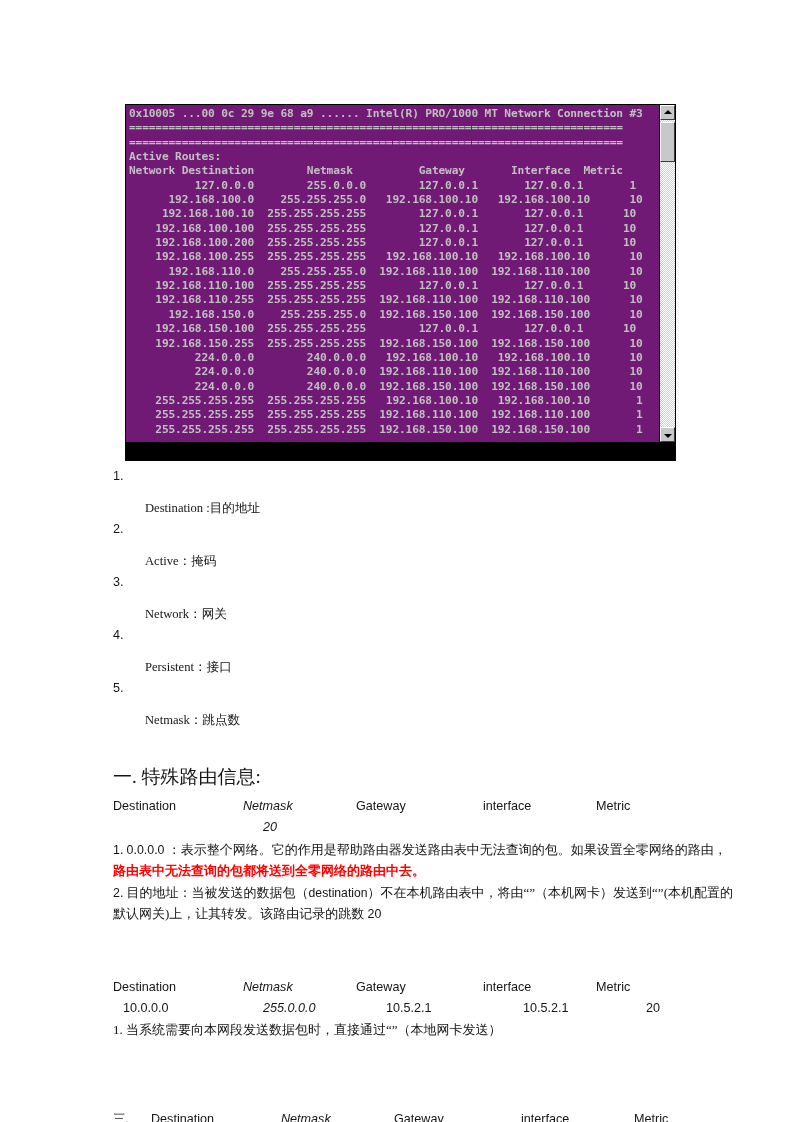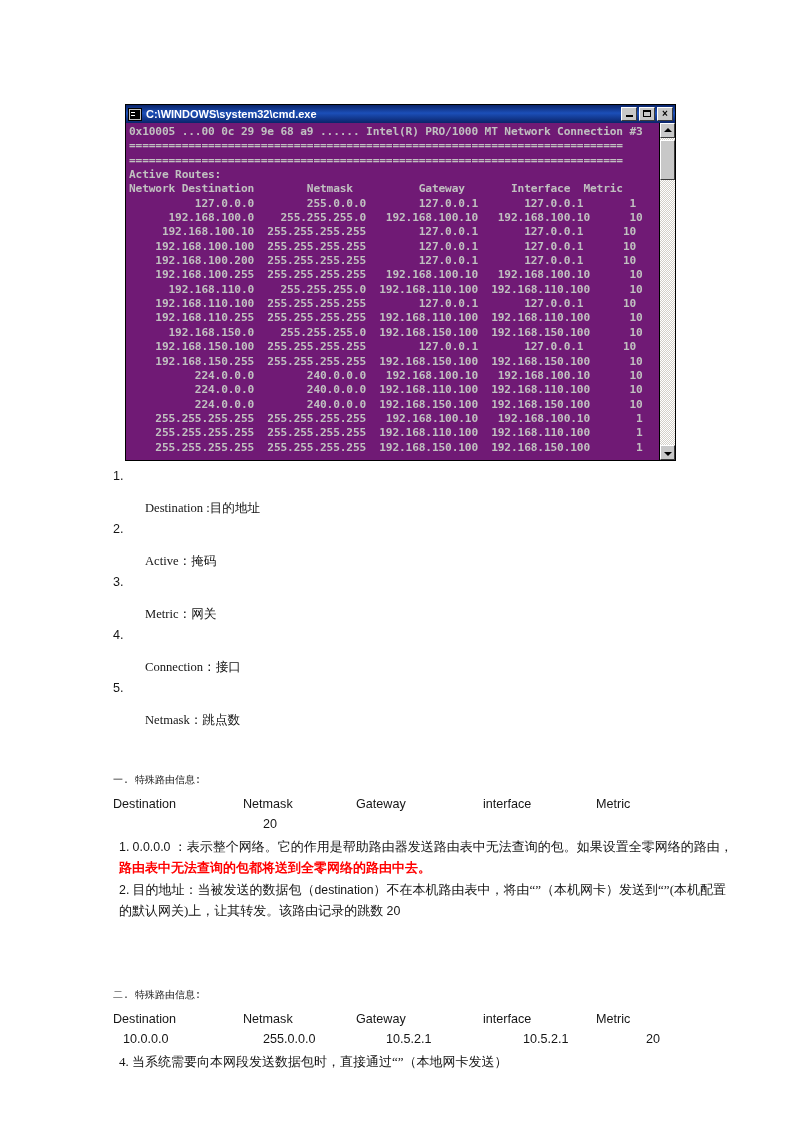--- a/index.html
+++ b/index.html
@@ -213,75 +213,64 @@
     width: 32px;
     flex: 0 0 32px;
     text-align: left;
   }
 
   .gap-sm { height: 16px; }
   .gap-md { height: 28px; }
   .gap-lg { height: 52px; }
 
   .heading-cn {
-    font-family: Liberation Mono, monospace;
-    font-size: 10px;
-    margin: 12px 0 7px 0;
+    font-family: Liberation Serif, serif;
+    font-size: 19px;
+    margin: 1px 0 7px 0;
   }
 
   .colrow {
     display: flex;
     font-size: 12.6px;
     margin-bottom: 3px;
     line-height: 1.4;
   }
   .colrow .c0 { width: 38px; flex: 0 0 38px; font-family:"Liberation Serif","DejaVu Serif",serif;}
   .colrow .c1 { width: 130px; flex: 0 0 130px; }
-  .colrow .c2 { width: 113px; flex: 0 0 113px; }
+  .colrow .c2 { width: 113px; flex: 0 0 113px; font-style: italic; }
   .colrow .c3 { width: 127px; flex: 0 0 127px; }
   .colrow .c4 { width: 113px; flex: 0 0 113px; }
   .colrow .c5 { width: 80px;  flex: 0 0 80px; }
   .colrow.indent .c1,
   .colrow.indent .c2,
   .colrow.indent .c3,
   .colrow.indent .c4,
   .colrow.indent .c5 { padding-left: 10px; }
 
   .para {
     font-family: "Liberation Serif", "DejaVu Serif", serif;
     font-size: 13px;
     line-height: 1.6;
-    margin: 0 0 2px 6px;
+    margin: 0 0 2px 0;
   }
   .para .lat { font-family: "Liberation Sans", sans-serif; font-size:12.2px;}
   .redbold {
     color: #ff0000;
     font-weight: bold;
   }
   .numinline {
     font-family: "Liberation Sans", sans-serif;
     font-size: 12.4px;
   }
 </style>
 </head>
 <body>
 
 <div class="console-window">
 
-  <div class="titlebar">
-    <span class="titlebar-icon"></span>
-    <span class="titlebar-text">C:\WINDOWS\system32\cmd.exe</span>
-    <span class="win-buttons">
-      <span class="win-btn min"></span>
-      <span class="win-btn max"></span>
-      <span class="win-btn close">
-          <span>×</span>
-        </span>
-    </span>
-  </div>
 
   <div class="console-body">
     <div class="console-text">0x10005 ...00 0c 29 9e 68 a9 ...... Intel(R) PRO/1000 MT Network Connection #3
 ===========================================================================
 ===========================================================================
 Active Routes:
 Network Destination        Netmask          Gateway       Interface  Metric
           127.0.0.0        255.0.0.0        127.0.0.1       127.0.0.1       1
       192.168.100.0    255.255.255.0   192.168.100.10   192.168.100.10      10
      192.168.100.10  255.255.255.255        127.0.0.1       127.0.0.1      10
@@ -316,25 +305,25 @@
     <li>
       <span class="num">1.</span>
       <span class="doc-cjk">Destination :目的地址</span>
     </li>
     <li>
       <span class="num">2.</span>
       <span class="doc-cjk">Active：掩码</span>
     </li>
     <li>
       <span class="num">3.</span>
-      <span class="doc-cjk">Metric：网关</span>
+      <span class="doc-cjk">Network：网关</span>
     </li>
     <li>
       <span class="num">4.</span>
-      <span class="doc-cjk">Connection：接口</span>
+      <span class="doc-cjk">Persistent：接口</span>
     </li>
     <li>
       <span class="num">5.</span>
       <span class="doc-cjk">Netmask：跳点数</span>
     </li>
   </ol>
 
   <div class="gap-md"></div>
 
   <div class="heading-cn">一. 特殊路由信息:</div>
@@ -361,39 +350,38 @@
     <span>：表示整个网络。它的作用是帮助路由器发送路由表中无法查询的包。如果设置全零网络的路由，</span><span class="redbold">路由表中无法查询的包都将送到全零网络的路由中去。</span>
   </div>
 
   <div class="para">
     <span class="numinline">2.</span>
     <span>目的地址：当被发送的数据包（</span><span class="lat">destination</span><span>）不在本机路由表中，将由“”（本机网卡）发送到“”(本机配置的默认网关)上，让其转发。该路由记录的跳数 </span><span class="numinline">20</span>
   </div>
 
   <div class="gap-lg"></div>
 
-  <div class="heading-cn">二. 特殊路由信息:</div>
 
   <div class="colrow">
     <span class="c1">Destination</span>
     <span class="c2">Netmask</span>
     <span class="c3">Gateway</span>
     <span class="c4">interface</span>
     <span class="c5">Metric</span>
   </div>
 
   <div class="colrow indent">
     <span class="c1">10.0.0.0</span>
     <span class="c2">255.0.0.0</span>
     <span class="c3">10.5.2.1</span>
     <span class="c4">10.5.2.1</span>
     <span class="c5">20</span>
   </div>
 
-  <div class="para">4. 当系统需要向本网段发送数据包时，直接通过“”（本地网卡发送）</div>
+  <div class="para">1. 当系统需要向本网段发送数据包时，直接通过“”（本地网卡发送）</div>
 
   <div class="gap-lg"></div>
   <div class="gap-sm"></div>
 
   <div class="colrow">
     <span class="c0">三.</span>
     <span class="c1">Destination</span>
     <span class="c2">Netmask</span>
     <span class="c3">Gateway</span>
     <span class="c4">interface</span>

